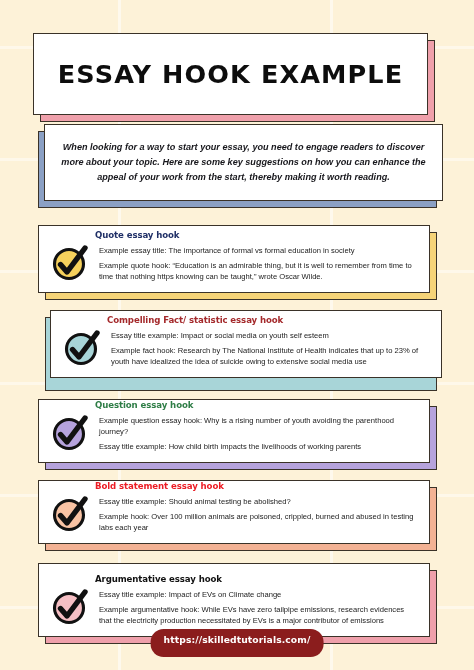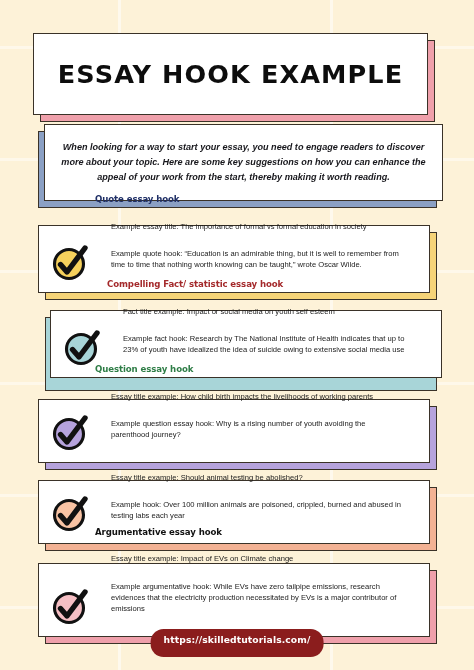--- a/index.html
+++ b/index.html
@@ -105,21 +105,21 @@
     font-weight: 700;
     font-size: 8.6px;
     letter-spacing: -0.1px;
     margin: 0 0 1px 0;
     line-height: 1.15;
   }
   .hook-line {
     font-size: 7.6px;
     line-height: 1.47;
     color: #1b1b1b;
-    margin: 16px;
+    margin: 4px;
   }
 
   #card1-shadow { left: 45px; top: 232px; width: 392px; height: 68px; background: #f6d478; }
   #card1        { left: 38px; top: 225px; width: 392px; height: 68px; }
 
   #card2-shadow { left: 45px; top: 317px; width: 392px; height: 74px; background: #a8d5d8; }
   #card2        { left: 50px; top: 310px; width: 392px; height: 68px; }
 
   #card3-shadow { left: 45px; top: 406px; width: 392px; height: 64px; background: #b6a3dd; }
   #card3        { left: 38px; top: 399px; width: 392px; height: 64px; }
@@ -169,63 +169,64 @@
   <div class="hook-card" id="card1">
     <span class="hook-icon">
       <svg viewBox="0 0 46 46" width="46" height="46">
         <circle cx="22" cy="24" r="14.5" fill="#f6d15c" stroke="#111111" stroke-width="3.1"></circle>
         <path d="M13.5 24.5 L20 32 L38 8" fill="none" stroke="#111111" stroke-width="5.4" stroke-linecap="round" stroke-linejoin="round"></path>
       </svg>
     </span>
     <div class="hook-body">
       <p class="hook-title" style="color:#1f2f66">Quote essay hook</p>
       <p class="hook-line">Example essay title: The importance of formal vs formal education in society</p>
-      <p class="hook-line">Example quote hook: “Education is an admirable thing, but it is well to remember from time to time that nothing worth knowing can be taught,” wrote Oscar Wilde.</p>
+      <p class="hook-line">Example quote hook: “Education is an admirable thing, but it is well to remember from time to time that nothing https knowing can be taught,” wrote Oscar Wilde.</p>
     </div>
   </div>
 
   <div class="hook-shadow" id="card2-shadow"></div>
   <div class="hook-card" id="card2">
     <span class="hook-icon">
       <svg viewBox="0 0 46 46" width="46" height="46">
         <circle cx="22" cy="24" r="14.5" fill="#a8d5d8" stroke="#111111" stroke-width="3.1"></circle>
         <path d="M13.5 24.5 L20 32 L38 8" fill="none" stroke="#111111" stroke-width="5.4" stroke-linecap="round" stroke-linejoin="round"></path>
       </svg>
     </span>
     <div class="hook-body">
       <p class="hook-title" style="color:#a4292b">Compelling Fact/ statistic essay hook</p>
-      <p class="hook-line">Fact title example: Impact or social media on youth self esteem</p>
+      <p class="hook-line">Essay title example: Impact or social media on youth self esteem</p>
       <p class="hook-line">Example fact hook: Research by The National Institute of Health indicates that up to 23% of youth have idealized the idea of suicide owing to extensive social media use</p>
     </div>
   </div>
 
   <div class="hook-shadow" id="card3-shadow"></div>
   <div class="hook-card" id="card3">
     <span class="hook-icon">
       <svg viewBox="0 0 46 46" width="46" height="46">
         <circle cx="22" cy="24" r="14.5" fill="#b6a3dd" stroke="#111111" stroke-width="3.1"></circle>
         <path d="M13.5 24.5 L20 32 L38 8" fill="none" stroke="#111111" stroke-width="5.4" stroke-linecap="round" stroke-linejoin="round"></path>
       </svg>
     </span>
     <div class="hook-body">
       <p class="hook-title" style="color:#2e7d46">Question essay hook</p>
+      <p class="hook-line">Example question essay hook: Why is a rising number of youth avoiding the parenthood journey?</p>
       <p class="hook-line">Essay title example: How child birth impacts the livelihoods of working parents</p>
-      <p class="hook-line">Example question essay hook: Why is a rising number of youth avoiding the parenthood journey?</p>
     </div>
   </div>
 
   <div class="hook-shadow" id="card4-shadow"></div>
   <div class="hook-card" id="card4">
     <span class="hook-icon">
       <svg viewBox="0 0 46 46" width="46" height="46">
         <circle cx="22" cy="24" r="14.5" fill="#f8c3a4" stroke="#111111" stroke-width="3.1"></circle>
         <path d="M13.5 24.5 L20 32 L38 8" fill="none" stroke="#111111" stroke-width="5.4" stroke-linecap="round" stroke-linejoin="round"></path>
       </svg>
     </span>
     <div class="hook-body">
+      <p class="hook-title" style="color:#ec1c24">Bold statement essay hook</p>
       <p class="hook-line">Essay title example: Should animal testing be abolished?</p>
       <p class="hook-line">Example hook: Over 100 million animals are poisoned, crippled, burned and abused in testing labs each year</p>
     </div>
   </div>
 
   <div class="hook-shadow" id="card5-shadow"></div>
   <div class="hook-card" id="card5">
     <span class="hook-icon">
       <svg viewBox="0 0 46 46" width="46" height="46">
         <circle cx="22" cy="24" r="14.5" fill="#f6bfc4" stroke="#111111" stroke-width="3.1"></circle>

